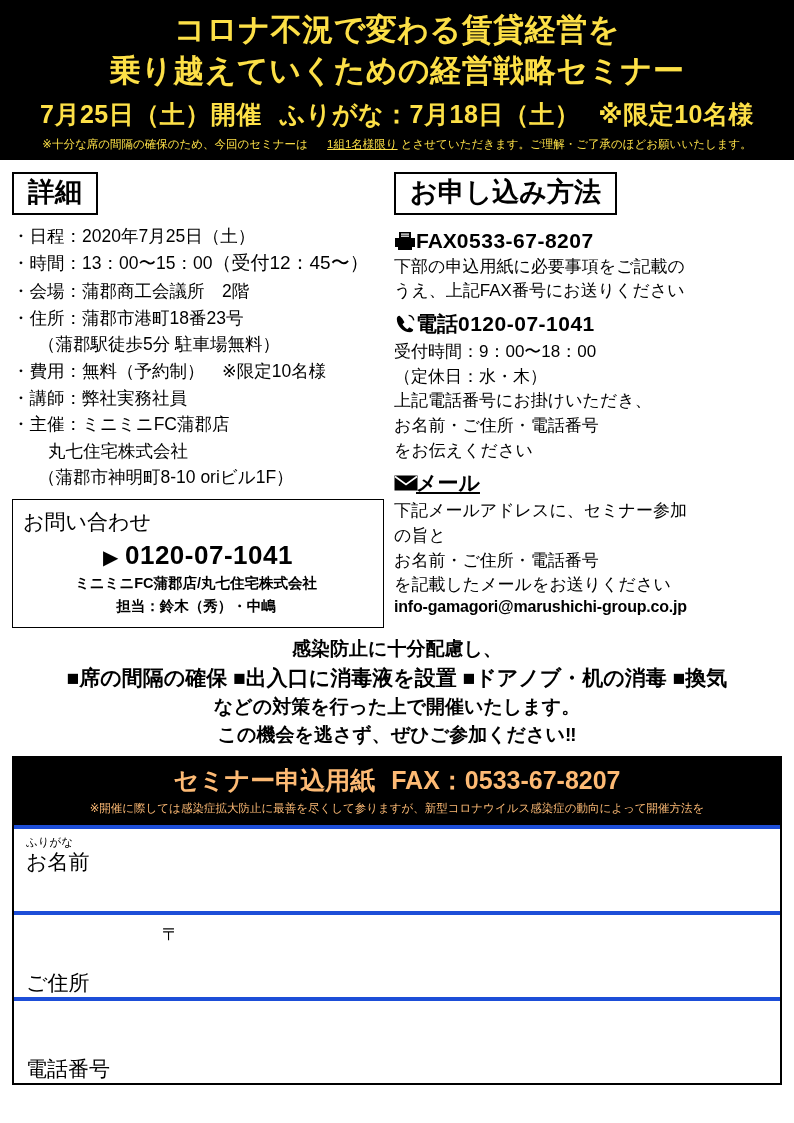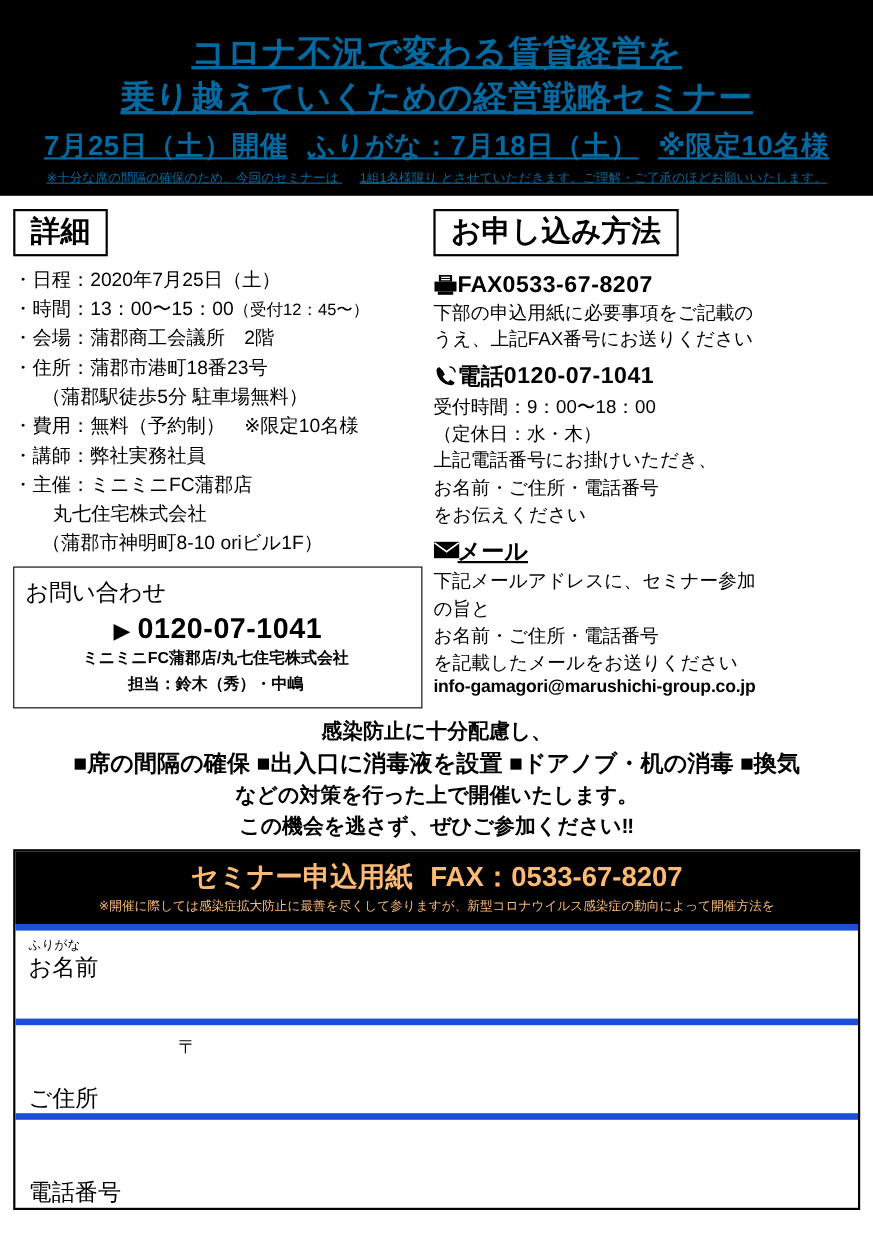--- a/index.html
+++ b/index.html
@@ -8,24 +8,23 @@
     width: 794px; height: 1123px;
     background: #ffffff;
     font-family: "Liberation Sans", "DejaVu Sans", sans-serif;
     color: #000;
     overflow: hidden;
   }
   .page { position: relative; width: 794px; height: 1123px; }
 
   
   .header {
-    background: #000; color: #0369a1;
-    padding: 28px 10px 6px 10px;
+    background: #000; color: #fde047;
+    padding: 10px 10px 6px 10px;
     text-align: center;
-    text-decoration: underline;
   }
   .header .line1, .header .line2 {
     font-size: 31px; font-weight: bold; line-height: 1.32;
     letter-spacing: 0.5px;
   }
   .header .dateline {
     margin-top: 6px;
     font-size: 25px; font-weight: bold; letter-spacing: 0.5px;
     white-space: nowrap;
   }
@@ -45,21 +44,21 @@
     display: inline-block;
     border: 2px solid #000;
     padding: 3px 14px 5px 14px;
     font-size: 27px; font-weight: bold;
     line-height: 1.15;
     margin: 6px 0 8px 0;
   }
 
   .detail-list { font-size: 17.5px; line-height: 1.52; }
   .detail-list .ln { white-space: nowrap; }
-  .detail-list .small { font-size: 15px; }
+  .detail-list .small { font-size: 19px; }
   .detail-list .indent1 { padding-left: 26px; }
   .detail-list .indent2 { padding-left: 36px; }
 
   
   .inquiry {
     border: 1.5px solid #000;
     margin-top: 8px;
     padding: 8px 10px 10px 10px;
   }
   .inquiry .ttl { font-size: 21px; font-weight: normal; }
@@ -92,21 +91,21 @@
   .statement .l3 { font-size: 19px; font-weight: bold; margin-top: 2px;}
   .statement .l4 { font-size: 19px; font-weight: bold; margin-top: 2px;}
 
   
   .form-wrap { margin: 2px 12px 0 12px; border: 2px solid #000; }
   .form-head { background:#000; color:#fdba74; text-align:center; padding: 6px 4px 8px 4px; }
   .form-head .t1 { font-size: 25px; font-weight: bold; }
   .form-head .t1 .sp { display:inline-block; width:16px; }
   .form-head .t2 { font-size: 11.5px; line-height: 1.35; margin-top: 4px; }
 
-  .form-row { border-top: 6px solid #1d4ed8; height: 86px; position: relative; padding: 6px 12px; }
+  .form-row { border-top: 4px solid #1d4ed8; height: 86px; position: relative; padding: 6px 12px; }
   .form-row:first-of-type { border-top: none; }
   .form-row .furi { font-size: 11.5px; }
   .form-row .lbl { font-size: 21px; margin-top: -2px; }
   .form-row .post { position:absolute; left: 148px; top: 8px; font-size: 17px; }
   .form-row .lbl-low { font-size: 21px; position:absolute; left: 28px; bottom: 0; }
 </style>
 </head>
 <body>
 
 <div class="page">

